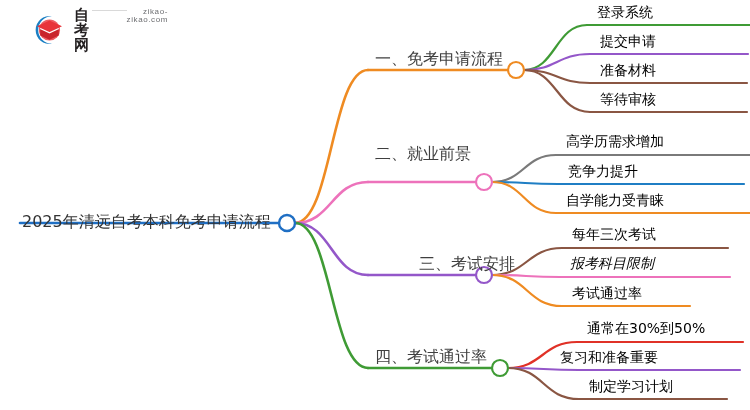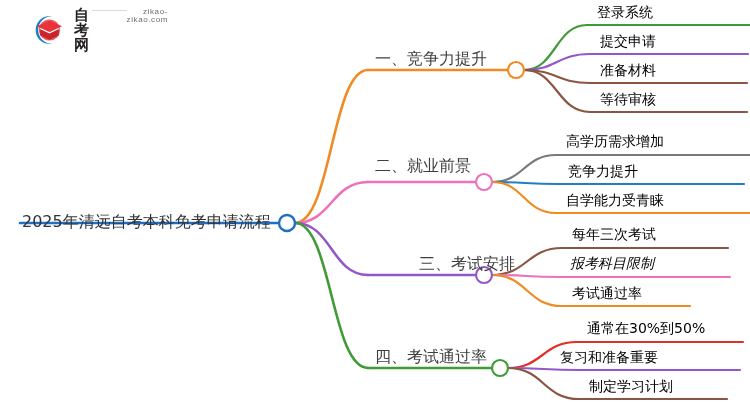--- a/index.html
+++ b/index.html
@@ -148,26 +148,26 @@
     </div>
     <div class="logo-text-block">
       <div class="logo-title">自考网</div>
       <div class="logo-rule"></div>
       <div class="logo-sub">zikao-zikao.com</div>
     </div>
   </div>
 
   <div id="labels-layer">
       <div class="node-label central-label" style="left: 22px; top: 212px;">2025年清远自考本科免考申请流程</div>
-      <div class="node-label branch-label" style="left: 375px; top: 49px;">一、竞争力提升</div>
+      <div class="node-label branch-label" style="left: 375px; top: 49px;">一、免考申请流程</div>
       <div class="node-label leaf-label" style="left: 597px; top: 4px;">登录系统</div>
       <div class="node-label leaf-label" style="left: 600px; top: 33px;">提交申请</div>
       <div class="node-label leaf-label" style="left: 600px; top: 62px;">准备材料</div>
       <div class="node-label leaf-label" style="left: 600px; top: 91px;">等待审核</div>
-      <div class="node-label branch-label" style="left: 375px; top: 156px;">二、就业前景</div>
+      <div class="node-label branch-label" style="left: 375px; top: 144px;">二、就业前景</div>
       <div class="node-label leaf-label" style="left: 566px; top: 133px;">高学历需求增加</div>
       <div class="node-label leaf-label" style="left: 568px; top: 163px;">竞争力提升</div>
       <div class="node-label leaf-label" style="left: 566px; top: 192px;">自学能力受青睐</div>
       <div class="node-label branch-label" style="left: 375px; top: 254px; margin-left: 44px;">三、考试安排</div>
       <div class="node-label leaf-label" style="left: 572px; top: 226px;">每年三次考试</div>
       <div class="node-label leaf-label" style="left: 570px; top: 255px; font-style: italic;">报考科目限制</div>
       <div class="node-label leaf-label" style="left: 572px; top: 285px;">考试通过率</div>
       <div class="node-label branch-label" style="left: 375px; top: 347px;">四、考试通过率</div>
       <div class="node-label leaf-label" style="left: 587px; top: 320px;">通常在30%到50%</div>
       <div class="node-label leaf-label" style="left: 560px; top: 349px;">复习和准备重要</div>

